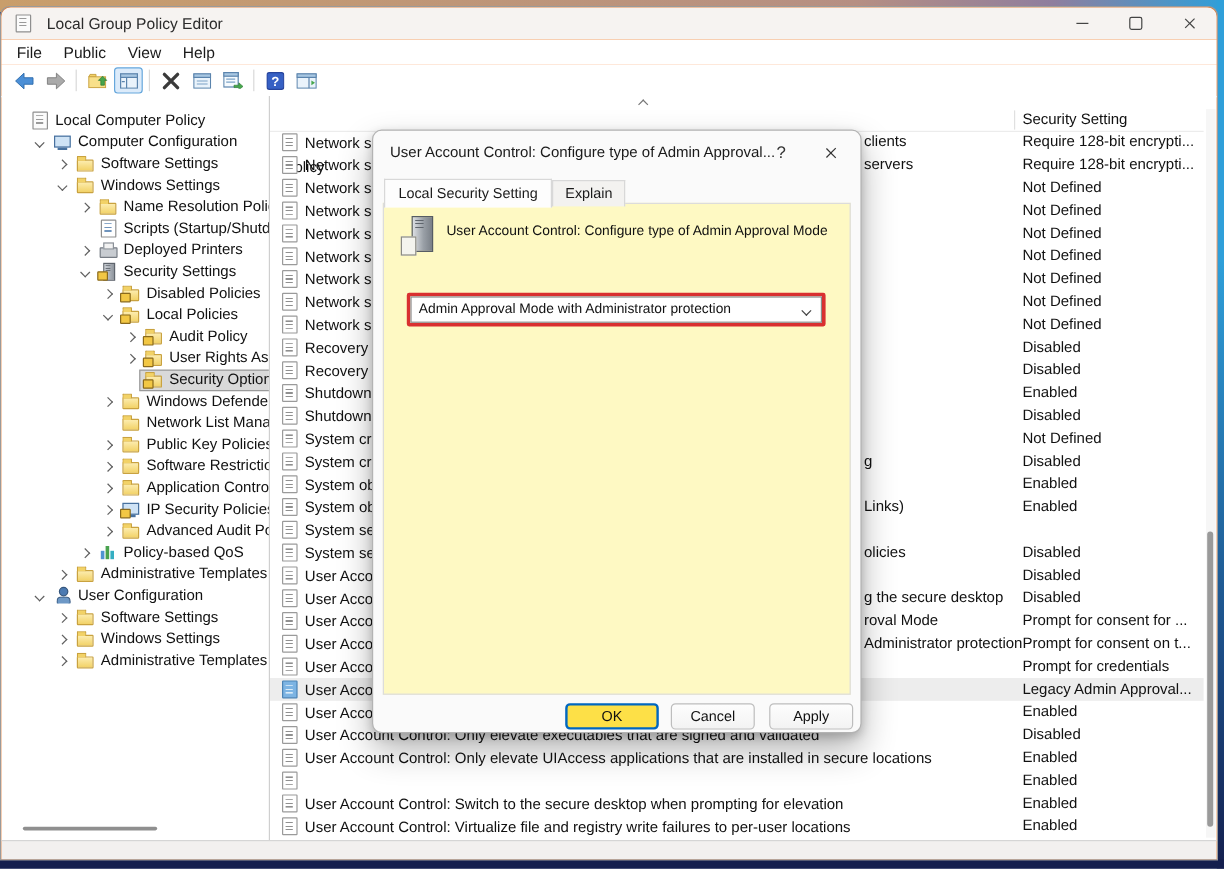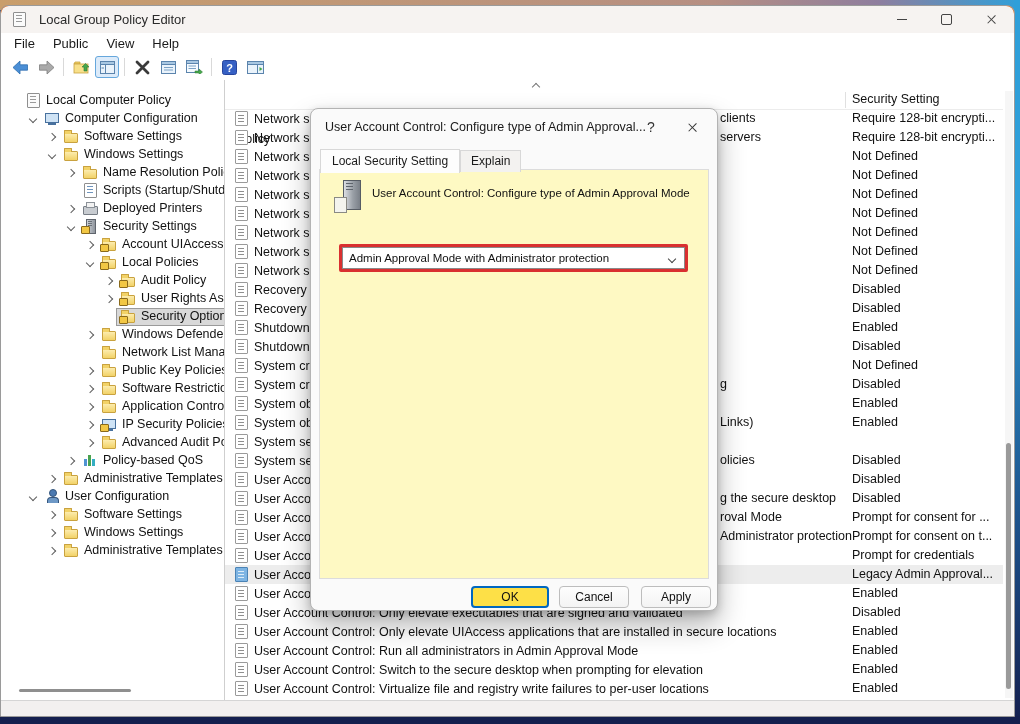--- a/index.html
+++ b/index.html
@@ -310,21 +310,21 @@
             </span>
           </div>
           <div class="titem" style="padding-left: 82px;">
             <span class="texp">
               <span class="chev r"></span>
             </span>
             <span class="tiwrap">
               <span class="ic i-folder">
                 <span class="lockdot"></span>
               </span>
-              <span>Account UIAccess</span>
+              <span>Disabled Policies</span>
             </span>
           </div>
           <div class="titem" style="padding-left: 82px;">
             <span class="texp">
               <span class="chev d"></span>
             </span>
             <span class="tiwrap">
               <span class="ic i-folder">
                 <span class="lockdot"></span>
               </span>
@@ -635,21 +635,20 @@
               <span class="ltext">User Account Control: Only elevate executables that are signed and validated</span>
               <span class="lset">Disabled</span>
             </div>
             <div class="lrow">
               <span class="doc"></span>
               <span class="ltext">User Account Control: Only elevate UIAccess applications that are installed in secure locations</span>
               <span class="lset">Enabled</span>
             </div>
             <div class="lrow">
               <span class="doc"></span>
-              <span class="ltext">User Account Control: Run all administrators in Admin Approval Mode</span>
               <span class="lset">Enabled</span>
             </div>
             <div class="lrow">
               <span class="doc"></span>
               <span class="ltext">User Account Control: Switch to the secure desktop when prompting for elevation</span>
               <span class="lset">Enabled</span>
             </div>
             <div class="lrow">
               <span class="doc"></span>
               <span class="ltext">User Account Control: Virtualize file and registry write failures to per-user locations</span>

